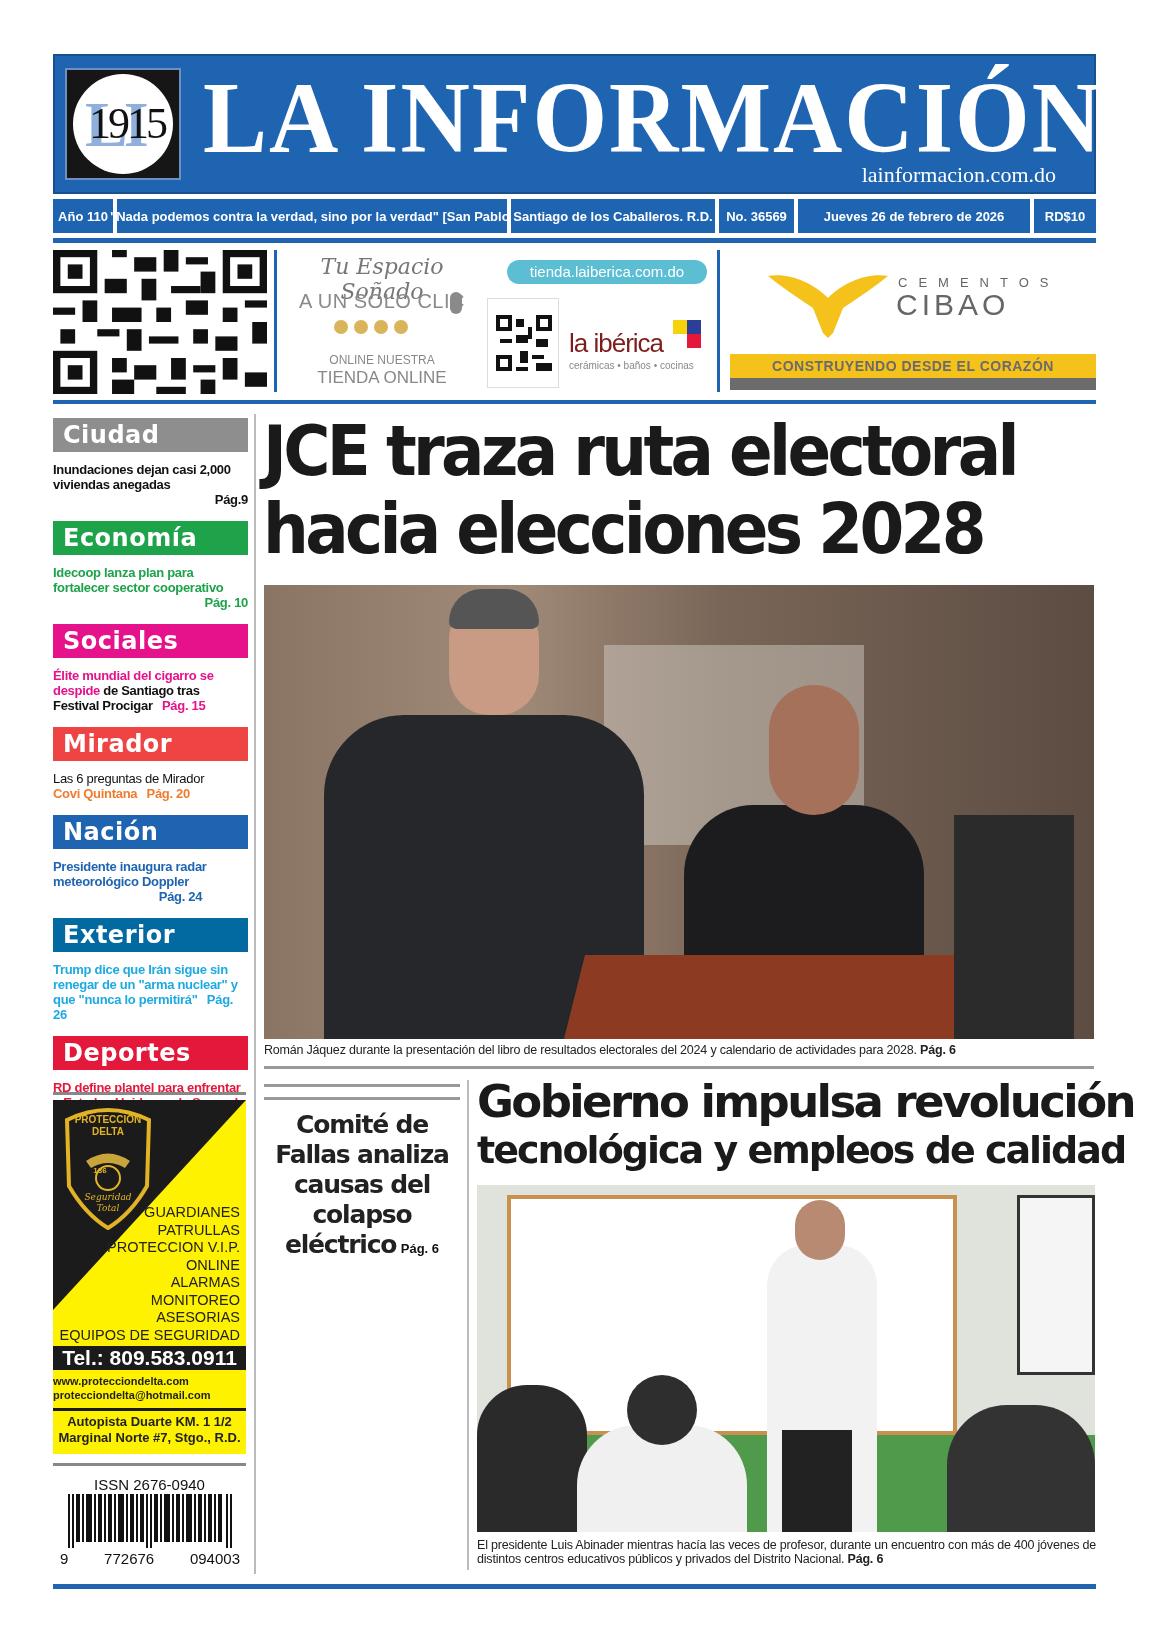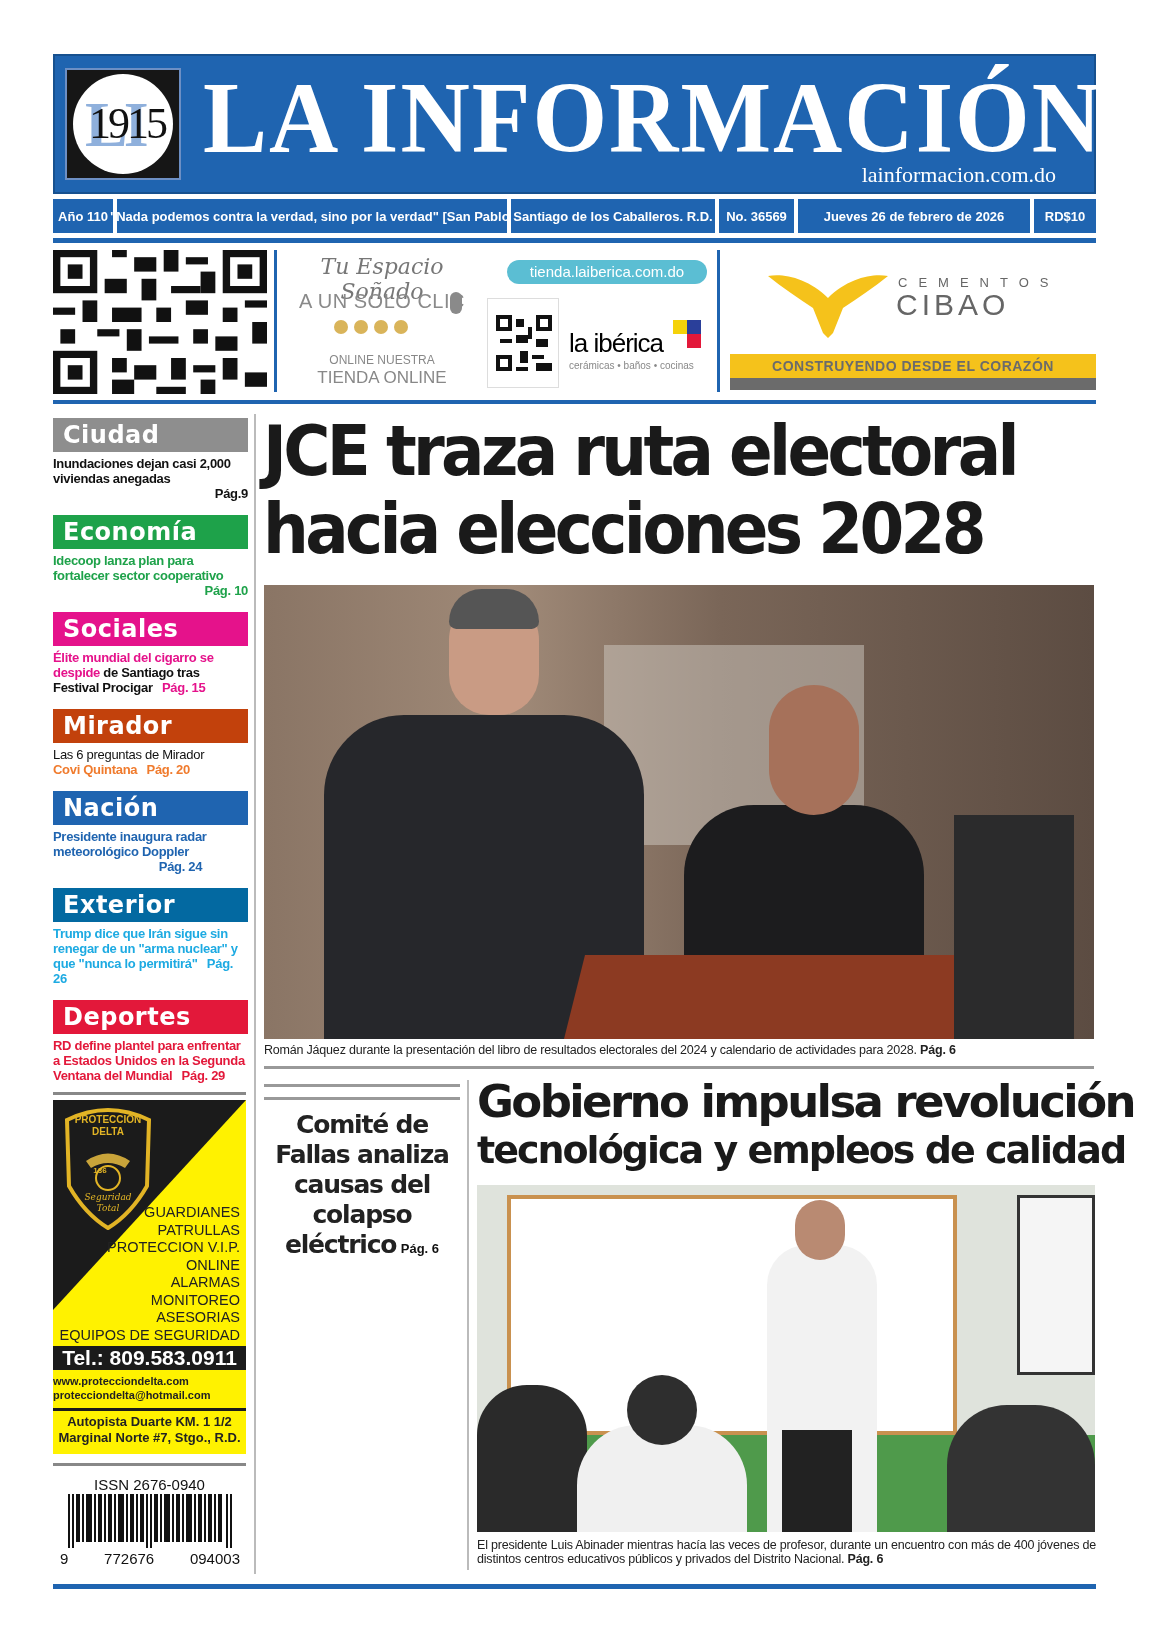--- a/index.html
+++ b/index.html
@@ -22,21 +22,21 @@
 #ad-divider1{left:274px;top:250px;width:3px;height:142px;background:#1f64b0}
 #iberica{left:282px;top:250px;width:430px;height:144px}
 #ad-divider2{left:717px;top:250px;width:3px;height:142px;background:#1f64b0}
 #cibao{left:728px;top:250px;width:368px;height:144px}
 #rule2{left:53px;top:400px;width:1043px;height:4px;background:#1f64b0}
 
 #sidebar{left:53px;top:418px;width:195px}
 #sidebar-rule{left:254px;top:414px;width:2px;height:1160px;background:#bbb}
 .sec{margin-bottom:14px}
 .sec-head{height:34px;color:#fff;font-weight:bold;font-size:24px;padding-left:10px;line-height:34px;font-family:"DejaVu Sans",sans-serif;letter-spacing:0.5px}
-.sec-body{font-weight:bold;font-size:13px;line-height:15px;margin-top:4px;letter-spacing:-0.3px}
+.sec-body{font-weight:bold;font-size:13px;line-height:15px;margin-top:10px;letter-spacing:-0.3px}
 .pg{display:block;text-align:right}
 .pg-inline{margin-left:6px}
 
 #delta-rule{left:53px;top:1092px;width:193px;height:3px;background:#888}
 #delta{left:53px;top:1100px;width:193px;height:354px;background:#fff200;overflow:hidden}
 #delta-dark{left:0;top:0;width:193px;height:210px;background:#1b1b1b;clip-path:polygon(0 0,100% 0,0 100%)}
 #delta-shield{left:8px;top:6px;width:94px;height:124px}
 #delta-services{right:6px;top:104px;text-align:right;font-size:14.5px;line-height:17.5px;color:#222}
 #delta-tel{left:0;top:246px;width:193px;height:24px;background:#1b1b1b;color:#fff;font-weight:bold;font-size:21px;text-align:center;line-height:24px}
 #delta-web{left:0;top:274px;width:193px;text-align:left;font-size:11px;line-height:14px;color:#222;font-weight:bold}
@@ -163,21 +163,21 @@
           <rect x="5" y="5" width="3" height="2"></rect>
           <rect x="10" y="6" width="3" height="2"></rect>
           <rect x="1" y="6" width="3" height="1"></rect>
           <rect x="6" y="9" width="2" height="3"></rect>
           <rect x="9" y="10" width="3" height="1"></rect>
           <rect x="10" y="12" width="4" height="2"></rect>
           <rect x="5" y="13" width="3" height="1"></rect>
         </g>
     </svg>
   </div>
-  <div class="abs" style="left:287px;top:78px;font-size:26px;color:#000000;letter-spacing:-1px">la ibérica</div>
+  <div class="abs" style="left:287px;top:78px;font-size:26px;color:#7f1d1d;letter-spacing:-1px">la ibérica</div>
   <div class="abs" style="left:391px;top:70px;width:14px;height:14px;background:#f5d20a"></div>
   <div class="abs" style="left:405px;top:70px;width:14px;height:14px;background:#2a3f9a"></div>
   <div class="abs" style="left:405px;top:84px;width:14px;height:14px;background:#e3183a"></div>
   <div class="abs" style="left:287px;top:110px;font-size:10px;color:#888">cerámicas • baños • cocinas</div>
 </div>
 <div id="ad-divider2" class="abs"></div>
 
 <div id="cibao" class="abs">
   <svg class="abs" style="left:40px;top:18px;width:120px;height:70px" viewBox="0 0 120 70">
     <path d="M60 30 C40 10 15 5 0 8 C15 20 30 30 45 40 L55 65 L60 70 L65 65 L75 40 C90 30 105 20 120 8 C105 5 80 10 60 30Z" fill="#f5c21b"></path>
@@ -205,21 +205,21 @@
     </div>
   </div>
   <div class="sec">
     <div class="sec-head" style="background:#e5128b">Sociales</div>
     <div class="sec-body" style="color:#111">
       <span style="color:#e5128b">Élite mundial del cigarro se despide</span><span> de Santiago tras Festival Procigar</span>
       <span class="pg-inline" style="color:#e5128b">Pág. 15</span>
     </div>
   </div>
   <div class="sec">
-    <div class="sec-head" style="background:#c2410c">Mirador</div>
+    <div class="sec-head" style="background:#ef4444">Mirador</div>
     <div class="sec-body" style="color:#111;font-weight:normal">
       <span style="display:block">Las 6 preguntas de Mirador</span>
       <span style="color:#f07b2d;font-weight:bold">Covi Quintana</span>
       <span class="pg-inline" style="color:#f07b2d;font-weight:bold">Pág. 20</span>
     </div>
   </div>
   <div class="sec">
     <div class="sec-head" style="background:#1f64b0">Nación</div>
     <div class="sec-body" style="color:#1f64b0">
       <span>Presidente inaugura radar meteorológico Doppler</span>

